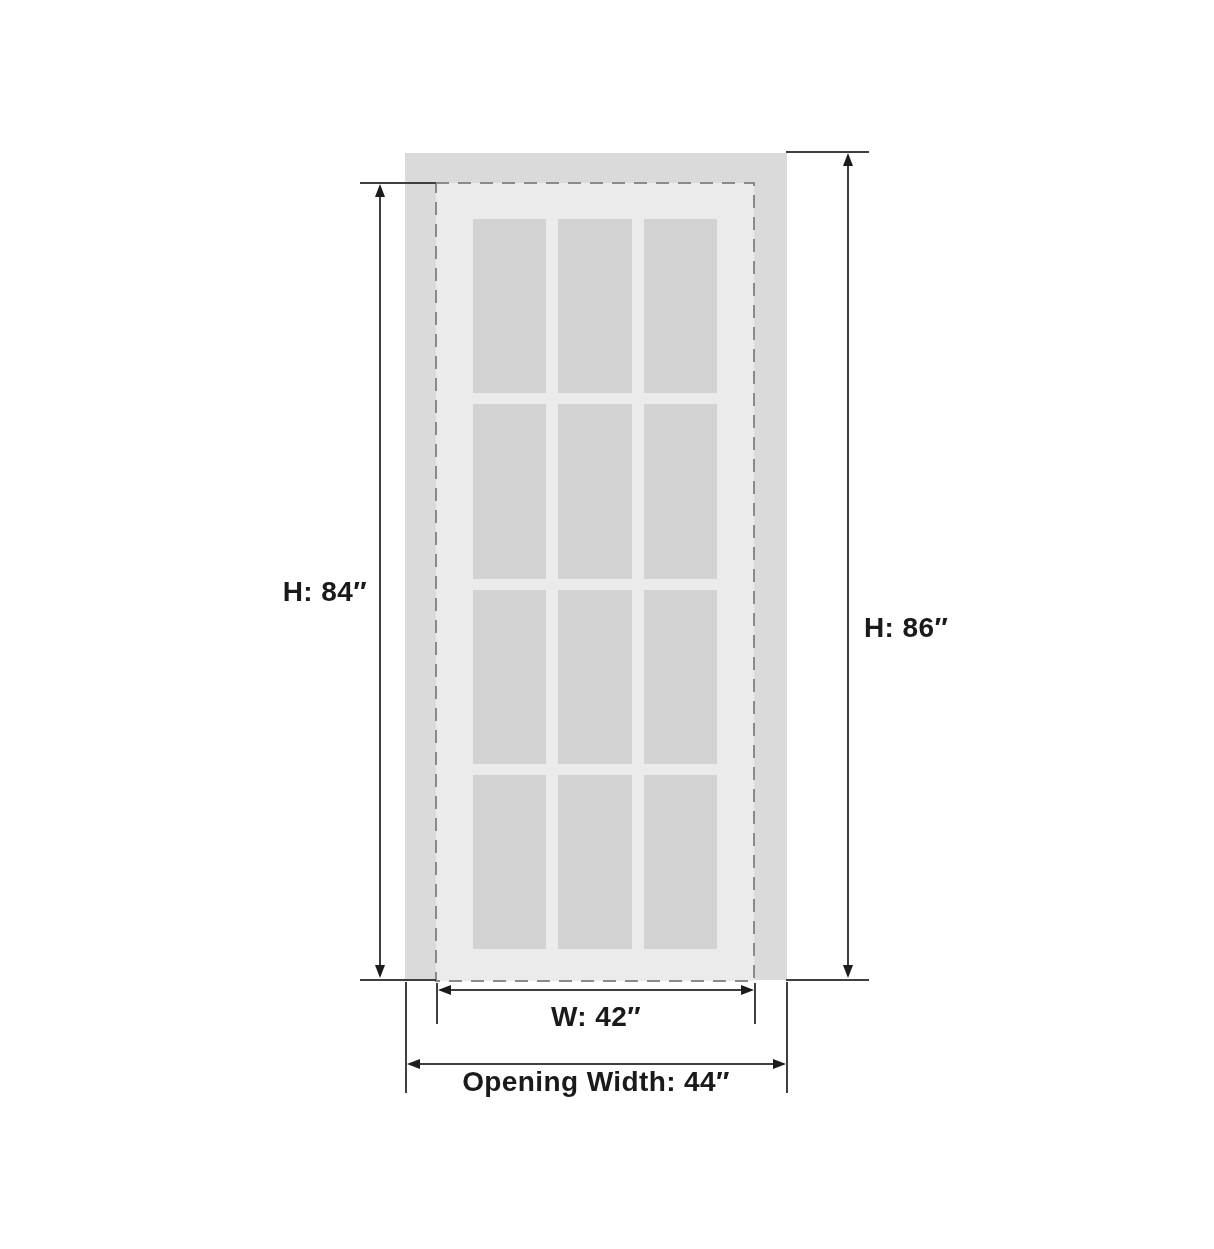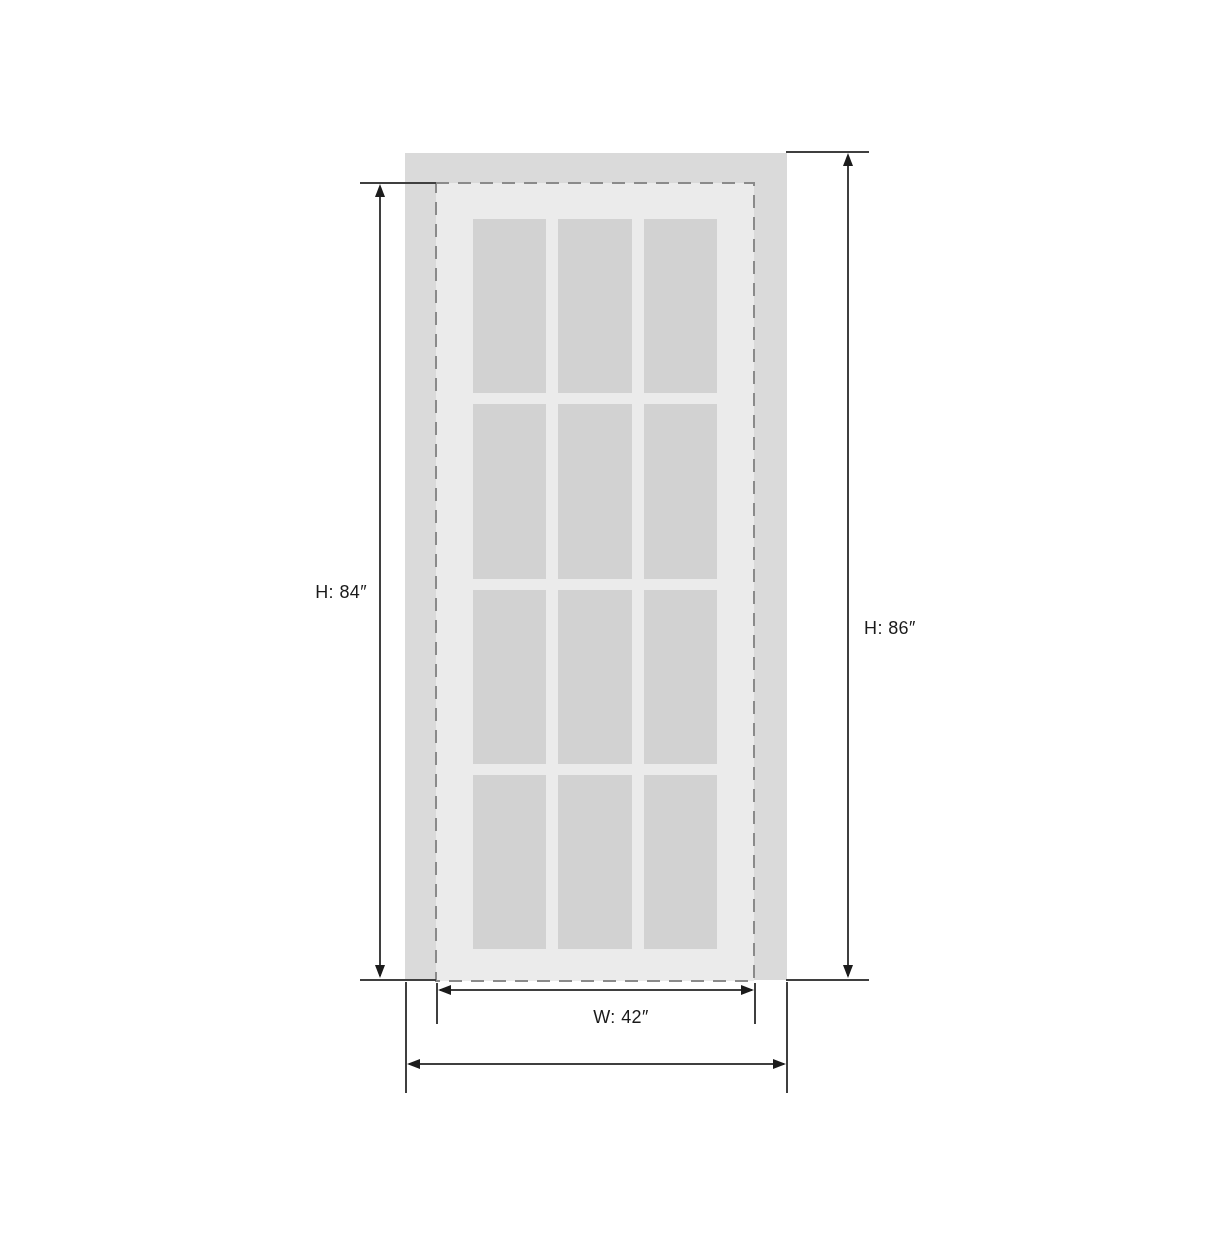--- a/index.html
+++ b/index.html
@@ -32,21 +32,21 @@
   .door-outline-svg{left:435px;top:182px;width:320px;height:800px;}
   
   .hline{height:1.5px;background:var(--dim-line);}
   .vline{width:1.5px;background:var(--dim-line);}
   .arr{width:0;height:0;}
   .arr-up{border-left:5px solid transparent;border-right:5px solid transparent;border-bottom:13px solid var(--arrow);}
   .arr-down{border-left:5px solid transparent;border-right:5px solid transparent;border-top:13px solid var(--arrow);}
   .arr-left{border-top:5px solid transparent;border-bottom:5px solid transparent;border-right:13px solid var(--arrow);}
   .arr-right{border-top:5px solid transparent;border-bottom:5px solid transparent;border-left:13px solid var(--arrow);}
   .dim-label{
-    color:var(--label-text);font-size:18px;font-weight:400;letter-spacing:.4px;
+    color:var(--label-text);font-size:28px;font-weight:700;letter-spacing:.4px;
     line-height:28px;white-space:nowrap;
   }
   .ta-r{text-align:right;}
   .ta-c{text-align:center;}
 </style>
 </head>
 <body>
 
 <div class="canvas">
 
@@ -85,21 +85,22 @@
   <div class="abs vline" style="left:847px;top:156px;height:820px;"></div>
   <div class="abs arr arr-up" style="left:843px;top:153px;"></div>
   <div class="abs arr arr-down" style="left:843px;top:965px;"></div>
   <div class="abs dim-label" style="left:864px;top:574px;width:160px;margin-top:40px;">H: 86″</div>
 
   <div class="abs vline" style="left:436px;top:983px;height:41px;"></div>
   <div class="abs vline" style="left:754px;top:983px;height:41px;"></div>
   <div class="abs hline" style="left:440px;top:989px;width:312px;"></div>
   <div class="abs arr arr-left" style="left:438px;top:985px;"></div>
   <div class="abs arr arr-right" style="left:741px;top:985px;"></div>
-  <div class="abs dim-label ta-c" style="left:521px;top:1003px;width:200px;">W: 42″</div>
+  <div class="abs dim-label ta-c" style="left:496px;top:1003px;width:200px;">W: 42″</div>
 
   <div class="abs vline" style="left:405px;top:982px;height:111px;"></div>
   <div class="abs vline" style="left:786px;top:982px;height:111px;"></div>
   <div class="abs hline" style="left:409px;top:1063px;width:375px;"></div>
   <div class="abs arr arr-left" style="left:407px;top:1059px;"></div>
   <div class="abs arr arr-right" style="left:773px;top:1059px;"></div>
+  <div class="abs dim-label ta-c" style="left:446px;top:1068px;width:300px;">Opening Width: 44″</div>
 
 </div>
 
 </body></html>

